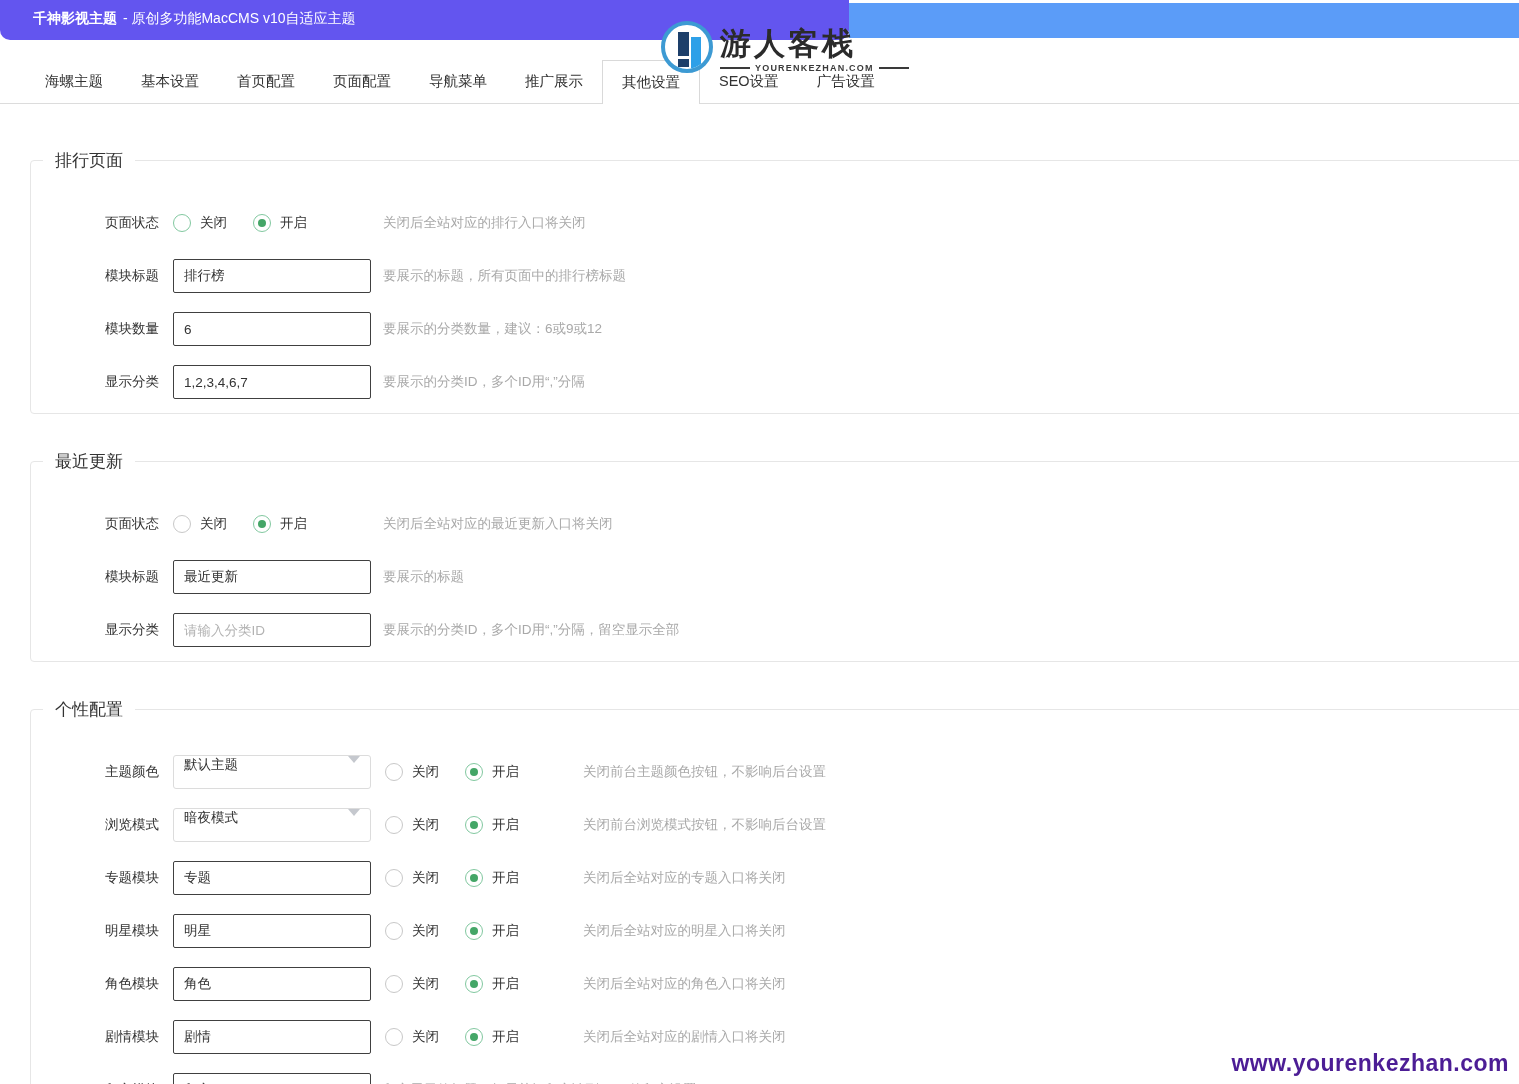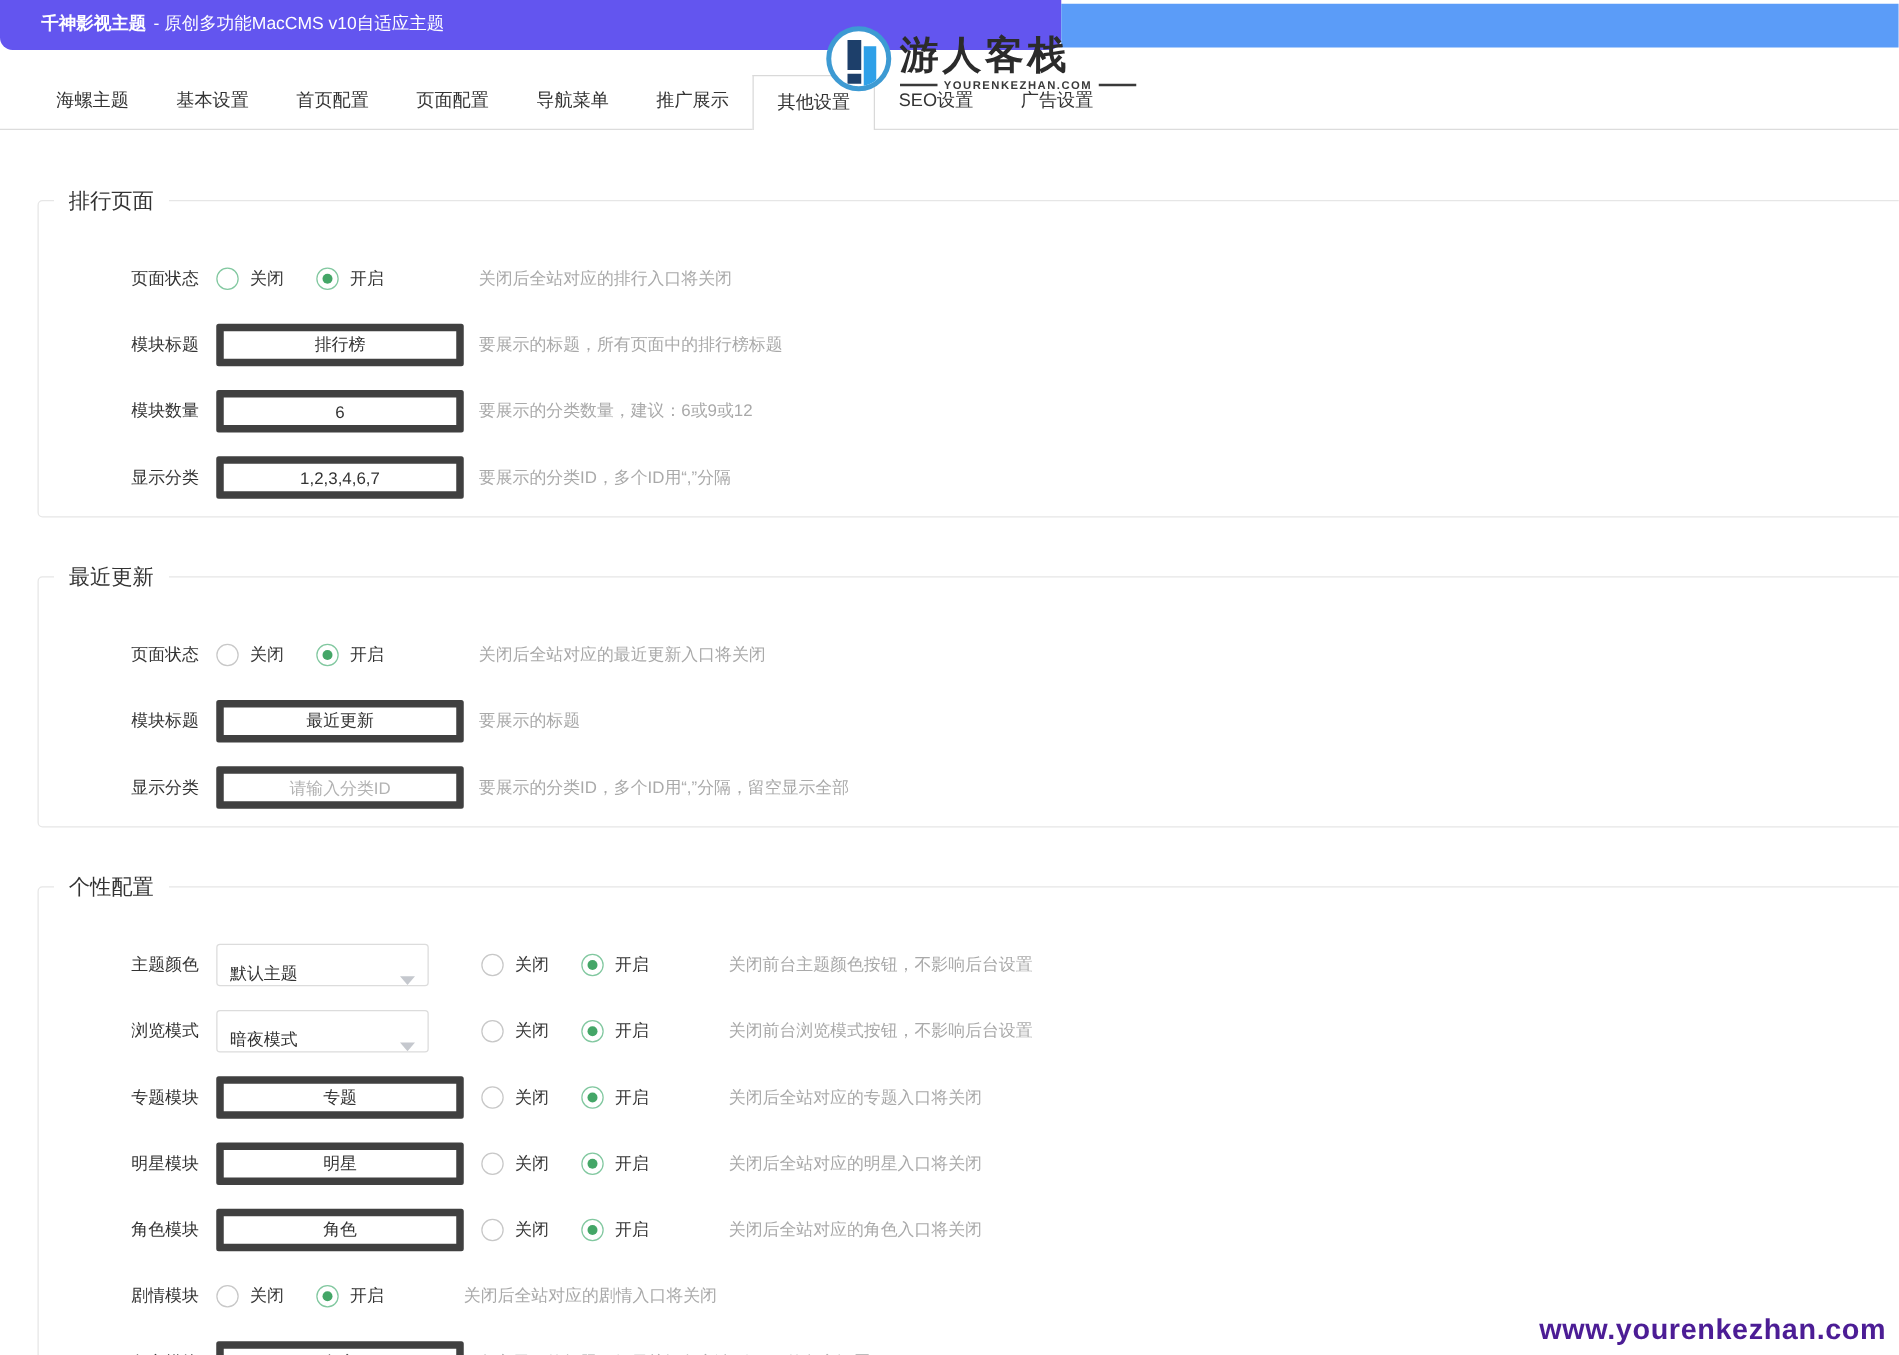--- a/index.html
+++ b/index.html
@@ -42,28 +42,28 @@
   main { margin-top:45px; }
   fieldset.sec { border:1px solid #e6e6e6; border-radius:4px;
     margin:0 -12px 36px 30px; padding:34px 0 14px 0; }
   fieldset.sec legend { margin-left:12px; padding:0 12px; font-size:17px; color:#333; }
 
   .row { display:flex; align-items:center; height:34px; margin-bottom:19px; }
   .row:last-child { margin-bottom:0; }
   .row-label { width:128px; flex-shrink:0; text-align:right; font-size:13.5px; color:#333; }
   .slot { margin-left:14px; width:198px; display:flex; align-items:center; flex-shrink:0; }
 
-  .tinput { width:198px; height:34px; border:6px solid #404040; border-radius:2px;
+  .tinput { width:198px; height:34px; border:1px solid #404040; border-radius:2px;
     padding:0 10px; font-size:13.5px; color:#333; outline:none; background:#fff;
-    font-family:"Liberation Sans","DejaVu Sans",sans-serif;text-align:center; }
+    font-family:"Liberation Sans","DejaVu Sans",sans-serif; }
   .tinput::placeholder { color:#b3b3b3; }
 
-  .tselect { width:170px; height:34px; border:1px solid #dcdcdc; border-radius:3px;
+  .tselect { width:198px; height:34px; border:1px solid #dcdcdc; border-radius:3px;
     padding:0 10px; font-size:13.5px; color:#333; background:#fff; display:flex;
-    align-items:flex-end; justify-content:space-between; cursor:pointer; }
+    align-items:flex-start; justify-content:space-between; cursor:pointer; }
   .caret { width:0; height:0; border-left:6px solid transparent; border-right:6px solid transparent;
     border-top:7px solid #c5c8ce; }
 
   .radio-group { display:flex; align-items:center; }
   .radio-group.after-input { margin-left:14px; width:186px; flex-shrink:0; }
   .radio-item { display:flex; align-items:center; margin-right:26px; cursor:pointer; }
   .radio-item:last-child { margin-right:0; }
   .radio-circle { width:18px; height:18px; border-radius:50%; border:1.5px solid #c8c8c8;
     background:#fff; margin-right:9px; position:relative; flex-shrink:0; }
   .radio-circle.green { border-color:#82c8a0; }
@@ -294,20 +294,23 @@
         <span class="radio-item">
           <span class="radio-circle green checked"></span>
           <span class="radio-label">开启</span>
         </span>
       </div>
       <div class="hint">关闭后全站对应的角色入口将关闭</div>
     </div>
 
     <div class="row">
       <div class="row-label">剧情模块</div>
+      <div class="slot">
+        <input class="tinput" type="text" value="剧情" style="">
+      </div>
       <div class="radio-group after-input">
         <span class="radio-item">
           <span class="radio-circle"></span>
           <span class="radio-label">关闭</span>
         </span>
         <span class="radio-item">
           <span class="radio-circle green checked"></span>
           <span class="radio-label">开启</span>
         </span>
       </div>

